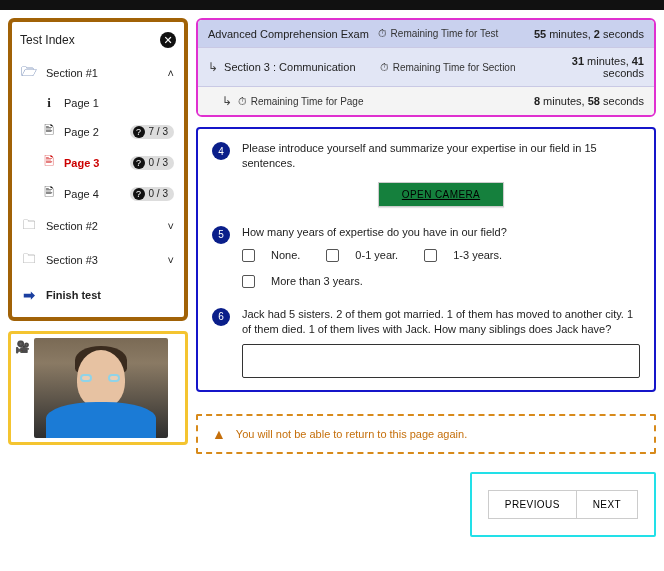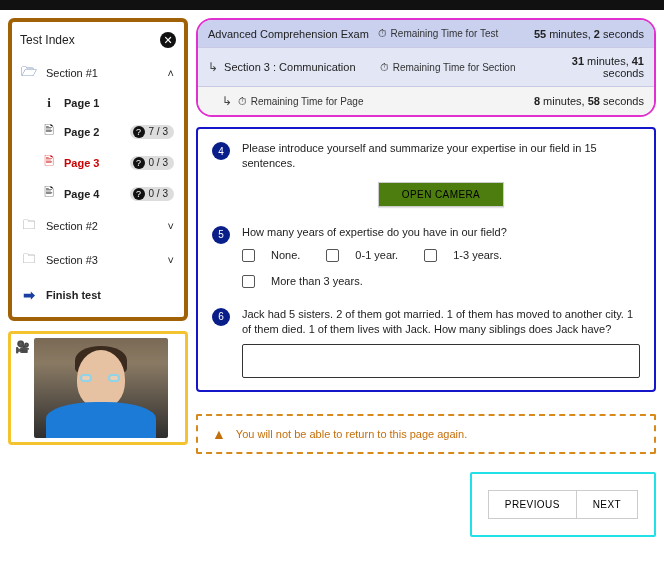--- a/index.html
+++ b/index.html
@@ -10,21 +10,21 @@
   .right { flex: 1; display: flex; flex-direction: column; gap: 10px; }
 
   .index-panel { border: 4px solid #a16207; border-radius: 6px; padding: 6px 8px 10px 8px; }
   .index-header { display: flex; align-items: center; justify-content: space-between; padding: 4px 0 8px 0; }
   .index-title { font-size: 12px; }
   .close-circle { width: 16px; height: 16px; border-radius: 50%; background: #111; color: #fff; display: flex; align-items: center; justify-content: center; font-size: 11px; cursor: pointer; }
   .sec-row { display: flex; align-items: center; gap: 10px; padding: 6px 2px; font-size: 11px; cursor: pointer; }
   .sec-row .label { flex: 1; }
   .chev { font-size: 11px; color: #222; }
   .page-row { display: flex; align-items: center; gap: 8px; padding: 5px 2px 5px 22px; font-size: 11px; cursor: pointer; }
-  .page-row .label { flex: 1; font-weight: bold; }
+  .page-row .label { flex: 1; }
   .page-row.active .label { color: #c00; font-weight: bold; }
   .badge { display: flex; align-items: center; gap: 4px; background: #ddd; border-radius: 10px; padding: 1px 6px 1px 3px; font-size: 10px; }
   .badge .q { width: 12px; height: 12px; border-radius: 50%; background: #111; color: #fff; display: flex; align-items: center; justify-content: center; font-size: 9px; }
   .finish-row { display: flex; align-items: center; gap: 10px; padding: 10px 2px 4px 2px; font-size: 11px; font-weight: bold; cursor: pointer; }
   .icon { width: 14px; display: inline-flex; justify-content: center; }
   .folder { color: #2a4d8f; font-size: 13px; }
   .folder-gray { color: #888; font-size: 13px; }
   .doc { font-size: 12px; color: #111; }
   .doc-red { font-size: 12px; color: #c00; }
   .info-i { font-weight: bold; font-size: 13px; font-family: Georgia, serif; }
@@ -33,38 +33,38 @@
   .webcam-panel { border: 3px solid #f4c430; border-radius: 4px; padding: 4px; display: flex; align-items: flex-start; gap: 4px; }
   .cam-icon { color: #d00; font-size: 12px; margin-top: 2px; }
   .webcam { width: 134px; height: 100px; background: linear-gradient(180deg, #7a6a55 0%, #8a7a64 25%, #2e2e2e 100%); border-radius: 2px; position: relative; overflow: hidden; }
   .head { position: absolute; top: 12px; left: 50%; transform: translateX(-50%); width: 48px; height: 58px; background: #e7c2a2; border-radius: 50% 50% 44% 44%; }
   .hair { position: absolute; top: 8px; left: 50%; transform: translateX(-50%); width: 52px; height: 28px; background: #3a2b1e; border-radius: 50% 50% 20% 20%; }
   .eye { position: absolute; top: 36px; width: 12px; height: 8px; border: 2px solid #8fd3e8; border-radius: 4px; background: rgba(255,255,255,0.2); }
   .eye.l { left: 46px; } .eye.r { left: 74px; }
   .shirt { position: absolute; bottom: 0; left: 50%; transform: translateX(-50%); width: 110px; height: 36px; background: #1b7bd6; border-radius: 46% 46% 0 0; }
   .neck { position: absolute; bottom: 30px; left: 50%; transform: translateX(-50%); width: 20px; height: 14px; background: #e7c2a2; }
 
-  .timer-panel { border: 2px solid #e030d0; border-radius: 16px; overflow: hidden; }
+  .timer-panel { border: 2px solid #e030d0; border-radius: 6px; overflow: hidden; }
   .timer-row { display: flex; align-items: center; padding: 7px 10px; font-size: 11px; border-bottom: 1px solid #c9c9e4; }
   .timer-row:last-child { border-bottom: none; }
   .tr-bg1 { background: #c9d1ee; }
   .tr-bg2 { background: #e2e6f5; }
   .tr-bg3 { background: #f4f4f4; }
   .arrow-indent { color: #444; margin-right: 6px; font-size: 12px; }
   .tr-title { flex: 0 0 170px; }
   .tr-mid { flex: 0 0 150px; display: flex; align-items: center; gap: 4px; color: #333; font-size: 10px; }
   .tr-time { flex: 1; text-align: right; font-size: 11px; }
   .tr-time b { font-weight: bold; }
   .clock { font-size: 11px; }
 
   .questions { border: 2px solid #1515c9; border-radius: 4px; padding: 12px 14px; display: flex; flex-direction: column; gap: 18px; }
   .qrow { display: flex; gap: 12px; }
   .qnum { width: 18px; height: 18px; border-radius: 50%; background: #0a1e8a; color: #fff; display: flex; align-items: center; justify-content: center; font-size: 10px; flex-shrink: 0; margin-top: 1px; }
   .qbody { flex: 1; font-size: 11px; line-height: 1.4; }
-  .cam-btn { margin: 10px auto 0 auto; display: block; padding: 6px 23px; border: 1px solid #ccc; background: #4d7c0f; font-size: 10px; letter-spacing: 0.4px; cursor: pointer; box-shadow: 0 1px 1px rgba(0,0,0,0.1); }
+  .cam-btn { margin: 10px auto 0 auto; display: block; padding: 6px 23px; border: 1px solid #ccc; background: #15803d; font-size: 10px; letter-spacing: 0.4px; cursor: pointer; box-shadow: 0 1px 1px rgba(0,0,0,0.1); text-decoration: underline; }
   .opts { display: flex; flex-wrap: wrap; gap: 10px 26px; margin-top: 8px; }
   .opt { display: flex; align-items: center; gap: 16px; font-size: 11px; cursor: pointer; }
   .cb { width: 13px; height: 13px; border: 1.5px solid #555; border-radius: 2px; }
   .answer-input { width: 100%; height: 34px; margin-top: 6px; border: 1.5px solid #333; border-radius: 2px; padding: 4px 6px; font-size: 11px; }
 
   .warn { border: 2px dashed #d78a1b; border-radius: 2px; padding: 10px 14px; display: flex; align-items: center; gap: 10px; color: #c56f0b; font-size: 11px; margin-top: 12px; }
   .warn-icon { color: #c56f0b; font-size: 14px; }
 
   .nav-btns { border: 2px solid #22e0e8; border-radius: 2px; padding: 16px; display: flex; gap: 0; align-self: flex-end; margin-top: 8px; }
   .nav-btns button { padding: 8px 16px; font-size: 10px; letter-spacing: 0.4px; border: 1px solid #ccc; background: #fff; cursor: pointer; }

